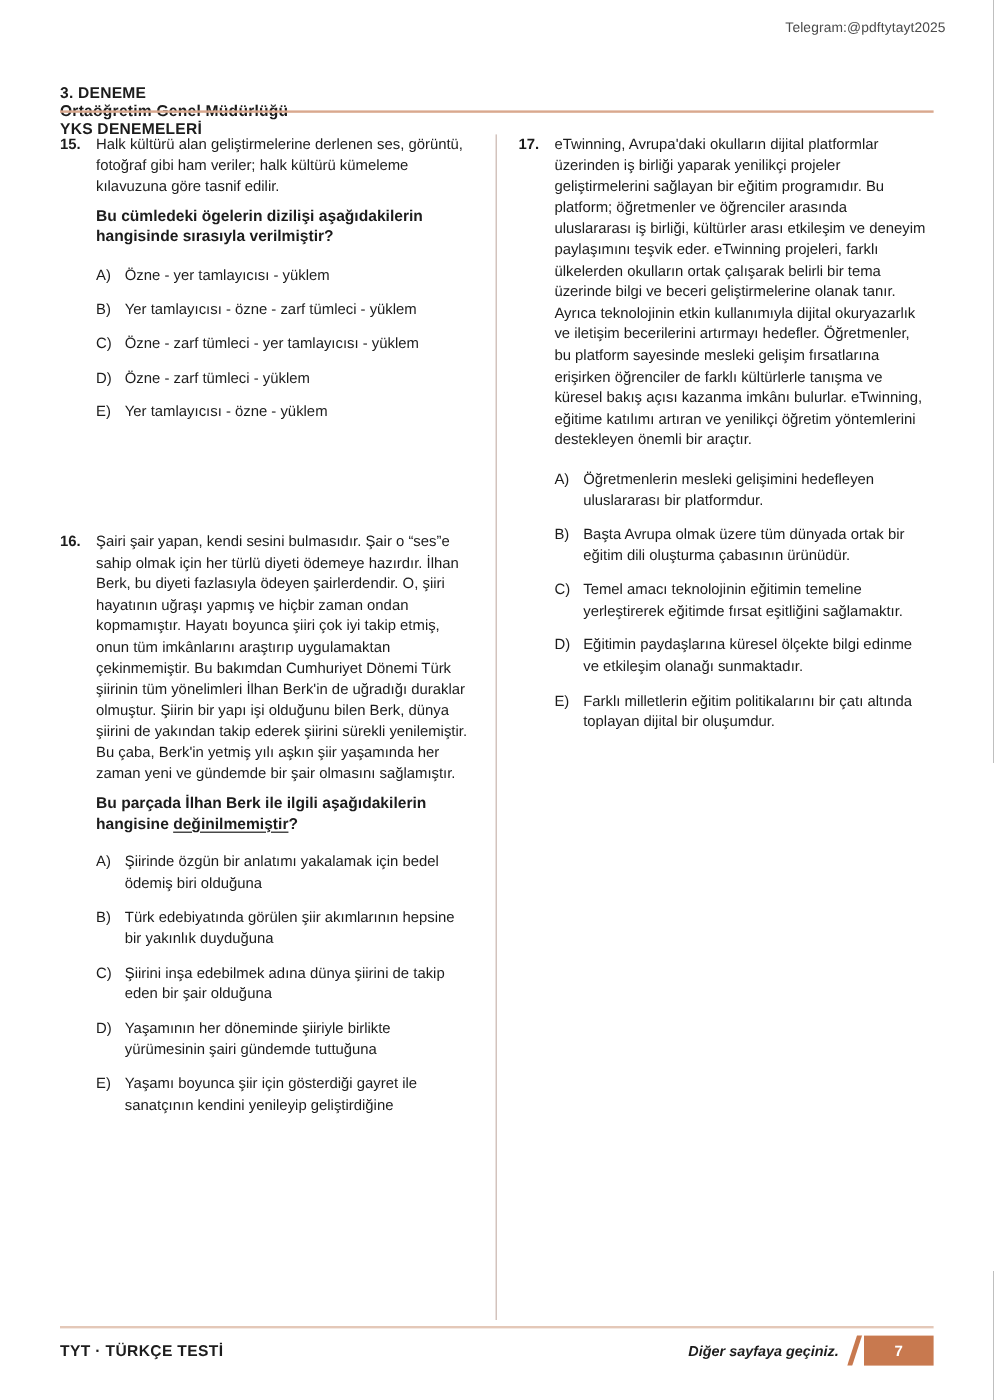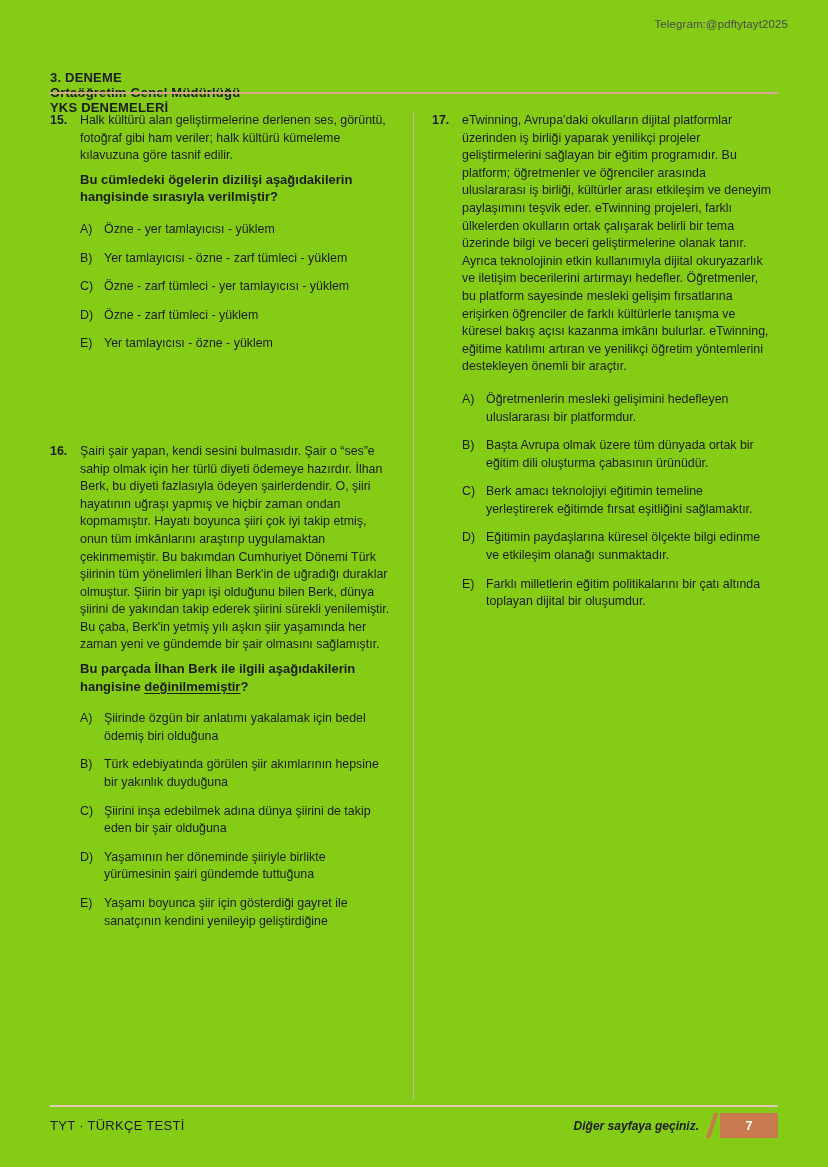--- a/index.html
+++ b/index.html
@@ -6,21 +6,21 @@
   html, body {
     margin: 0;
     padding: 0;
     background: #8a8a8a;
   }
   .page {
     position: relative;
     width: 828px;
     height: 1167px;
     margin: 0 auto;
-    background: #84cc16;
+    background: #ffffff;
     font-family: "Liberation Sans", sans-serif;
     color: #1c1c1c;
     overflow: hidden;
     box-sizing: border-box;
   }
 
   
   .watermark {
     position: absolute;
     top: 18px;
@@ -157,21 +157,21 @@
     position: absolute;
     left: 0;
     right: 0;
     top: 8px;
     display: flex;
     align-items: center;
     justify-content: space-between;
   }
   .footer-left {
     font-size: 13px;
-    font-weight: normal;
+    font-weight: bold;
     letter-spacing: 0.3px;
   }
   .footer-right {
     display: flex;
     align-items: stretch;
     height: 25px;
   }
   .footer-note {
     font-size: 12px;
     font-style: italic;
@@ -301,21 +301,21 @@
           <li class="option">
             <span class="opt-letter">A)</span>
             <span class="opt-text">Öğretmenlerin mesleki gelişimini hedefleyen uluslararası bir platformdur.</span>
           </li>
           <li class="option">
             <span class="opt-letter">B)</span>
             <span class="opt-text">Başta Avrupa olmak üzere tüm dünyada ortak bir eğitim dili oluşturma çabasının ürünüdür.</span>
           </li>
           <li class="option">
             <span class="opt-letter">C)</span>
-            <span class="opt-text">Berk amacı teknolojiyi eğitimin temeline yerleştirerek eğitimde fırsat eşitliğini sağlamaktır.</span>
+            <span class="opt-text">Temel amacı teknolojinin eğitimin temeline yerleştirerek eğitimde fırsat eşitliğini sağlamaktır.</span>
           </li>
           <li class="option">
             <span class="opt-letter">D)</span>
             <span class="opt-text">Eğitimin paydaşlarına küresel ölçekte bilgi edinme ve etkileşim olanağı sunmaktadır.</span>
           </li>
           <li class="option">
             <span class="opt-letter">E)</span>
             <span class="opt-text">Farklı milletlerin eğitim politikalarını bir çatı altında toplayan dijital bir oluşumdur.</span>
           </li>
         </ul>

